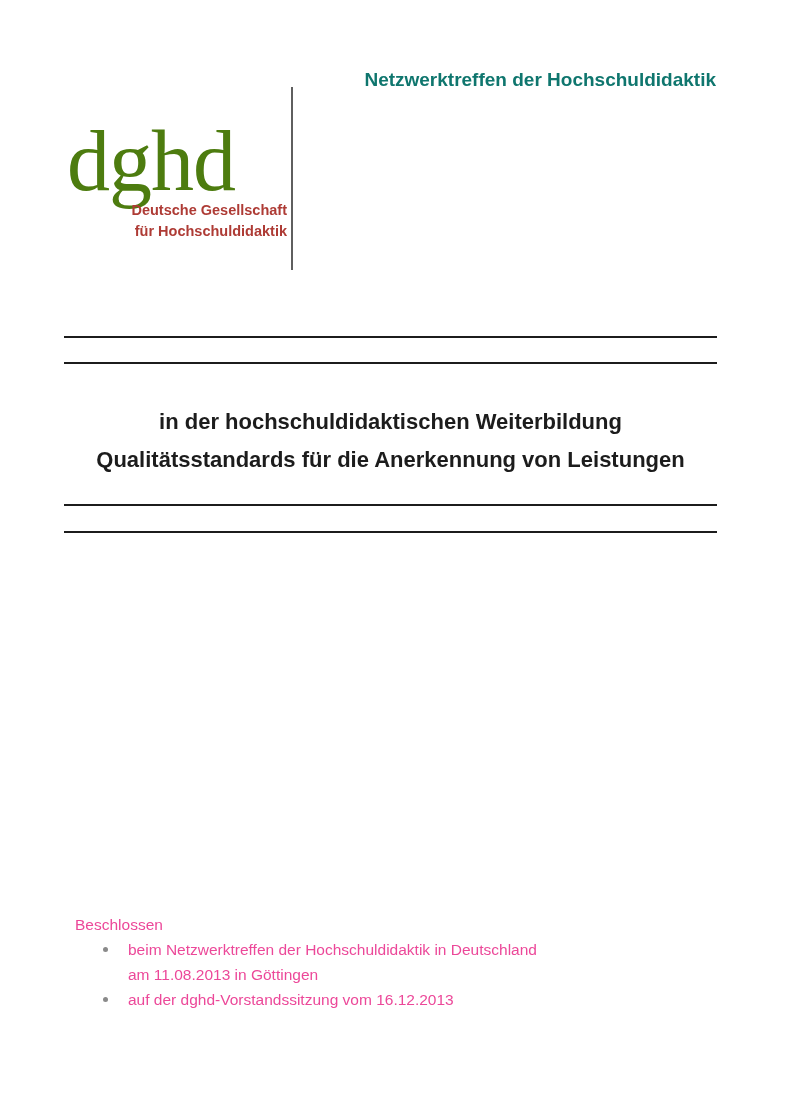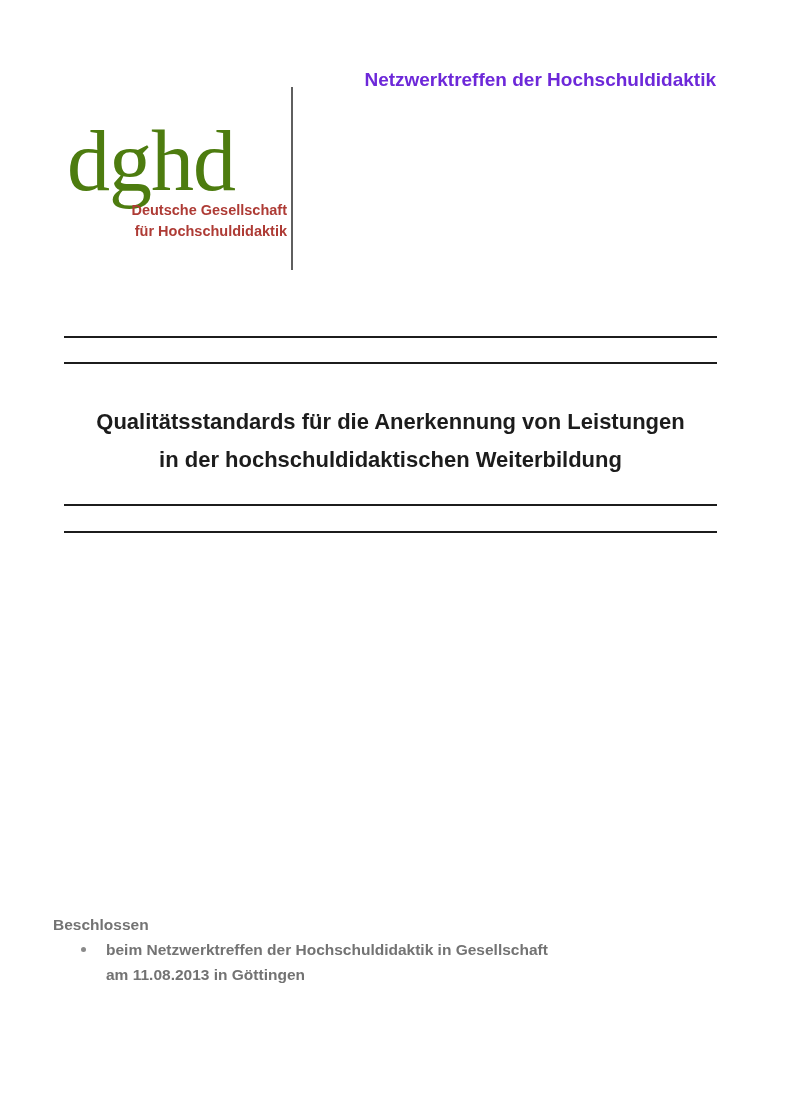--- a/index.html
+++ b/index.html
@@ -17,21 +17,21 @@
   }
 
   
   .org-title {
     position: absolute;
     top: 64px;
     right: 71px;
     font-size: 19px;
     font-weight: bold;
     line-height: 31px;
-    color: #6d28d9;
+    color: #0f766e;
     white-space: nowrap;
   }
 
   
   .logo-word {
     position: absolute;
     left: 67px;
     top: 118px;
     font-family: "Liberation Serif", serif;
     font-size: 86px;
@@ -83,26 +83,26 @@
     text-align: center;
     font-size: 22px;
     font-weight: bold;
     line-height: 38px;
     color: #1c1c1c;
   }
 
   
   .footer-block {
     position: absolute;
-    left: 53px;
+    left: 75px;
     top: 912px;
     width: 600px;
-    color: #737373;
+    color: #ec4899;
     font-size: 15.5px;
-    font-weight: bold;
+    font-weight: normal;
     line-height: 25px;
   }
   .footer-heading {
     margin: 0;
   }
   .footer-list {
     margin: 0;
     padding: 0 0 0 53px;
     list-style: none;
   }
@@ -133,31 +133,35 @@
     <div>Deutsche Gesellschaft</div>
     <div>für Hochschuldidaktik</div>
   </div>
 
   <div class="v-divider"></div>
 
   <div class="h-rule rule-1"></div>
   <div class="h-rule rule-2"></div>
 
   <h1 class="doc-title">
+    <div>in der hochschuldidaktischen Weiterbildung</div>
     <div>Qualitätsstandards für die Anerkennung von Leistungen</div>
-    <div>in der hochschuldidaktischen Weiterbildung</div>
   </h1>
 
   <div class="h-rule rule-3"></div>
   <div class="h-rule rule-4"></div>
 
   <div class="footer-block">
     <p class="footer-heading">Beschlossen</p>
     <ul class="footer-list">
       <li>
         <span class="bullet-dot"></span>
-        <div>beim Netzwerktreffen der Hochschuldidaktik in Gesellschaft</div>
+        <div>beim Netzwerktreffen der Hochschuldidaktik in Deutschland</div>
         <div>am 11.08.2013 in Göttingen</div>
+      </li>
+      <li>
+        <span class="bullet-dot"></span>
+        <div>auf der dghd-Vorstandssitzung vom 16.12.2013</div>
       </li>
     </ul>
   </div>
 
 </div>
 
 </body></html>

